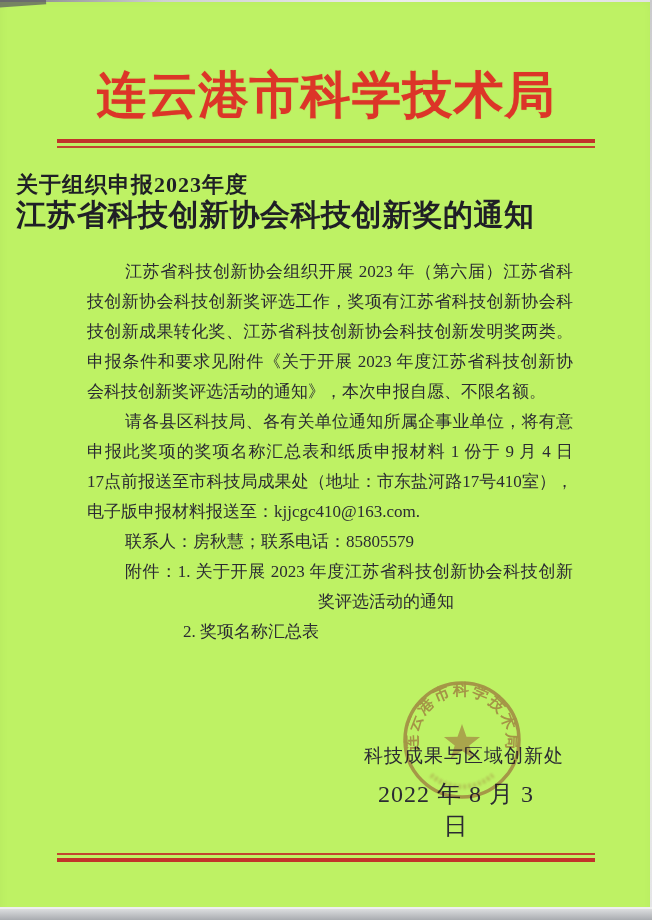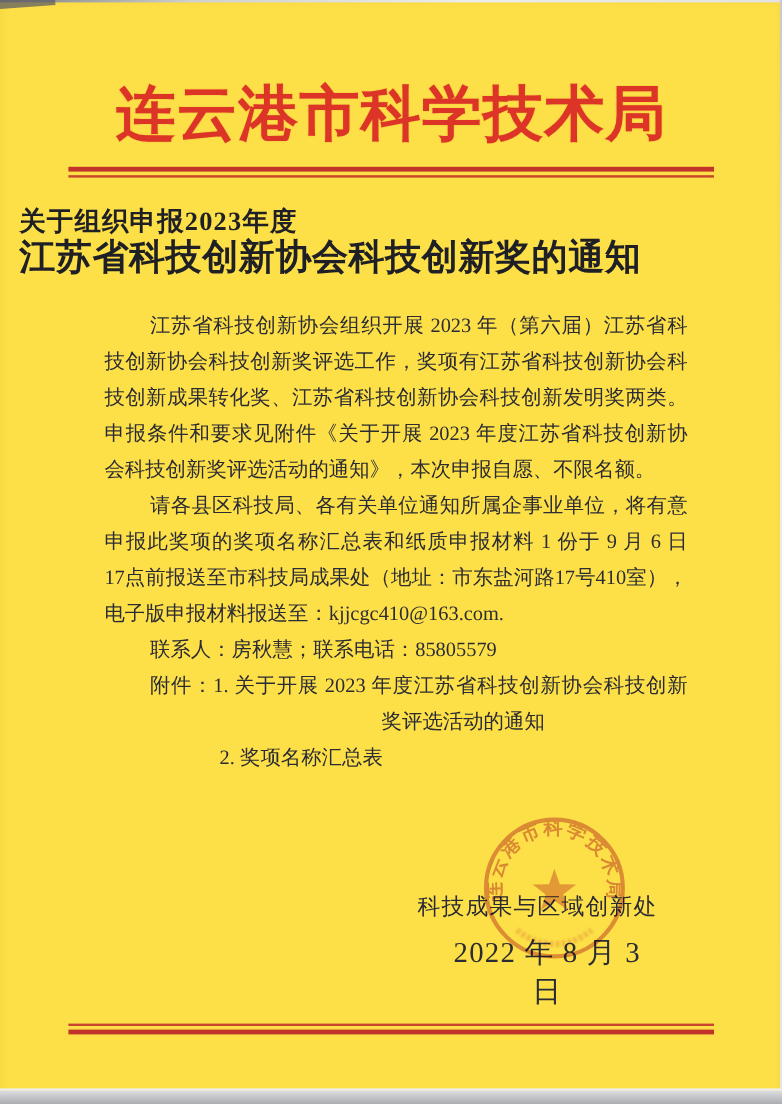--- a/index.html
+++ b/index.html
@@ -5,21 +5,21 @@
   :root{
     --header-red:#dc3528;
     --rule-red:#c2332a;
     --ink:#2b2b33;
     --seal-pink:#d88ea7;
   }
   html,body{margin:0;padding:0;background:#e9e9ea;}
   .page{
     position:relative;
     width:652px;height:920px;
-    background:#fde047;
+    background:#bef264;
     overflow:hidden;
     font-family:"Liberation Serif","DejaVu Serif",serif;
     box-shadow:inset 0 0 10px rgba(0,0,0,0.05);
   }
   
   .edge-top{position:absolute;top:0;left:0;right:0;height:2px;
     background:linear-gradient(90deg,#7f7f82,#cfd0d2 25%,#ececed 60%,#e2e2e4);}
   .corner-mark{position:absolute;top:-2px;left:-6px;width:52px;height:8px;
     background:#5f5f63;transform:rotate(-4deg);opacity:.75;}
   .edge-right{position:absolute;top:0;right:0;width:2px;height:100%;
@@ -59,21 +59,21 @@
   .body-text .line{white-space:nowrap;}
   .body-text .line.justify{white-space:normal;text-align:justify;text-align-last:justify;}
   .body-text .line.indent{padding-left:38px;}
   .body-text .line.indent.justify{padding-left:38px;}
   .body-text .line.indent2{padding-left:96px;}
   .body-text .line.indent3{padding-left:112px;text-align:center;}
 
   
   .sig-dept{
     position:absolute;top:743px;left:348px;width:216px;
-    text-align:left;font-size:19px;letter-spacing:1px;color:var(--ink);
+    text-align:right;font-size:19px;letter-spacing:1px;color:var(--ink);
   }
   .sig-date{
     position:absolute;top:778px;left:368px;width:176px;
     text-align:center;font-size:24px;letter-spacing:1px;color:var(--ink);
   }
 
   
   .seal{
     position:absolute;left:399px;top:677px;width:126px;height:126px;
     mix-blend-mode:multiply;opacity:.85;filter:blur(.4px);
@@ -102,21 +102,21 @@
     <div class="t2">江苏省科技创新协会科技创新奖的通知</div>
   </div>
 
   <div class="body-text">
       <div class="line indent justify">江苏省科技创新协会组织开展 2023 年（第六届）江苏省科</div>
       <div class="line justify">技创新协会科技创新奖评选工作，奖项有江苏省科技创新协会科</div>
       <div class="line justify">技创新成果转化奖、江苏省科技创新协会科技创新发明奖两类。</div>
       <div class="line justify">申报条件和要求见附件《关于开展 2023 年度江苏省科技创新协</div>
       <div class="line ">会科技创新奖评选活动的通知》，本次申报自愿、不限名额。</div>
       <div class="line indent justify">请各县区科技局、各有关单位通知所属企事业单位，将有意</div>
-      <div class="line justify">申报此奖项的奖项名称汇总表和纸质申报材料 1 份于 9 月 6 日</div>
+      <div class="line justify">申报此奖项的奖项名称汇总表和纸质申报材料 1 份于 9 月 4 日</div>
       <div class="line justify">17点前报送至市科技局成果处（地址：市东盐河路17号410室），</div>
       <div class="line ">电子版申报材料报送至：kjjcgc410@163.com.</div>
       <div class="line indent">联系人：房秋慧；联系电话：85805579</div>
       <div class="line indent justify">附件：1. 关于开展 2023 年度江苏省科技创新协会科技创新</div>
       <div class="line indent3">奖评选活动的通知</div>
       <div class="line indent2">2. 奖项名称汇总表</div>
     </div>
 
   <div class="sig-dept">科技成果与区域创新处</div>
   <div class="sig-date">2022 年 8 月 3 日</div>

